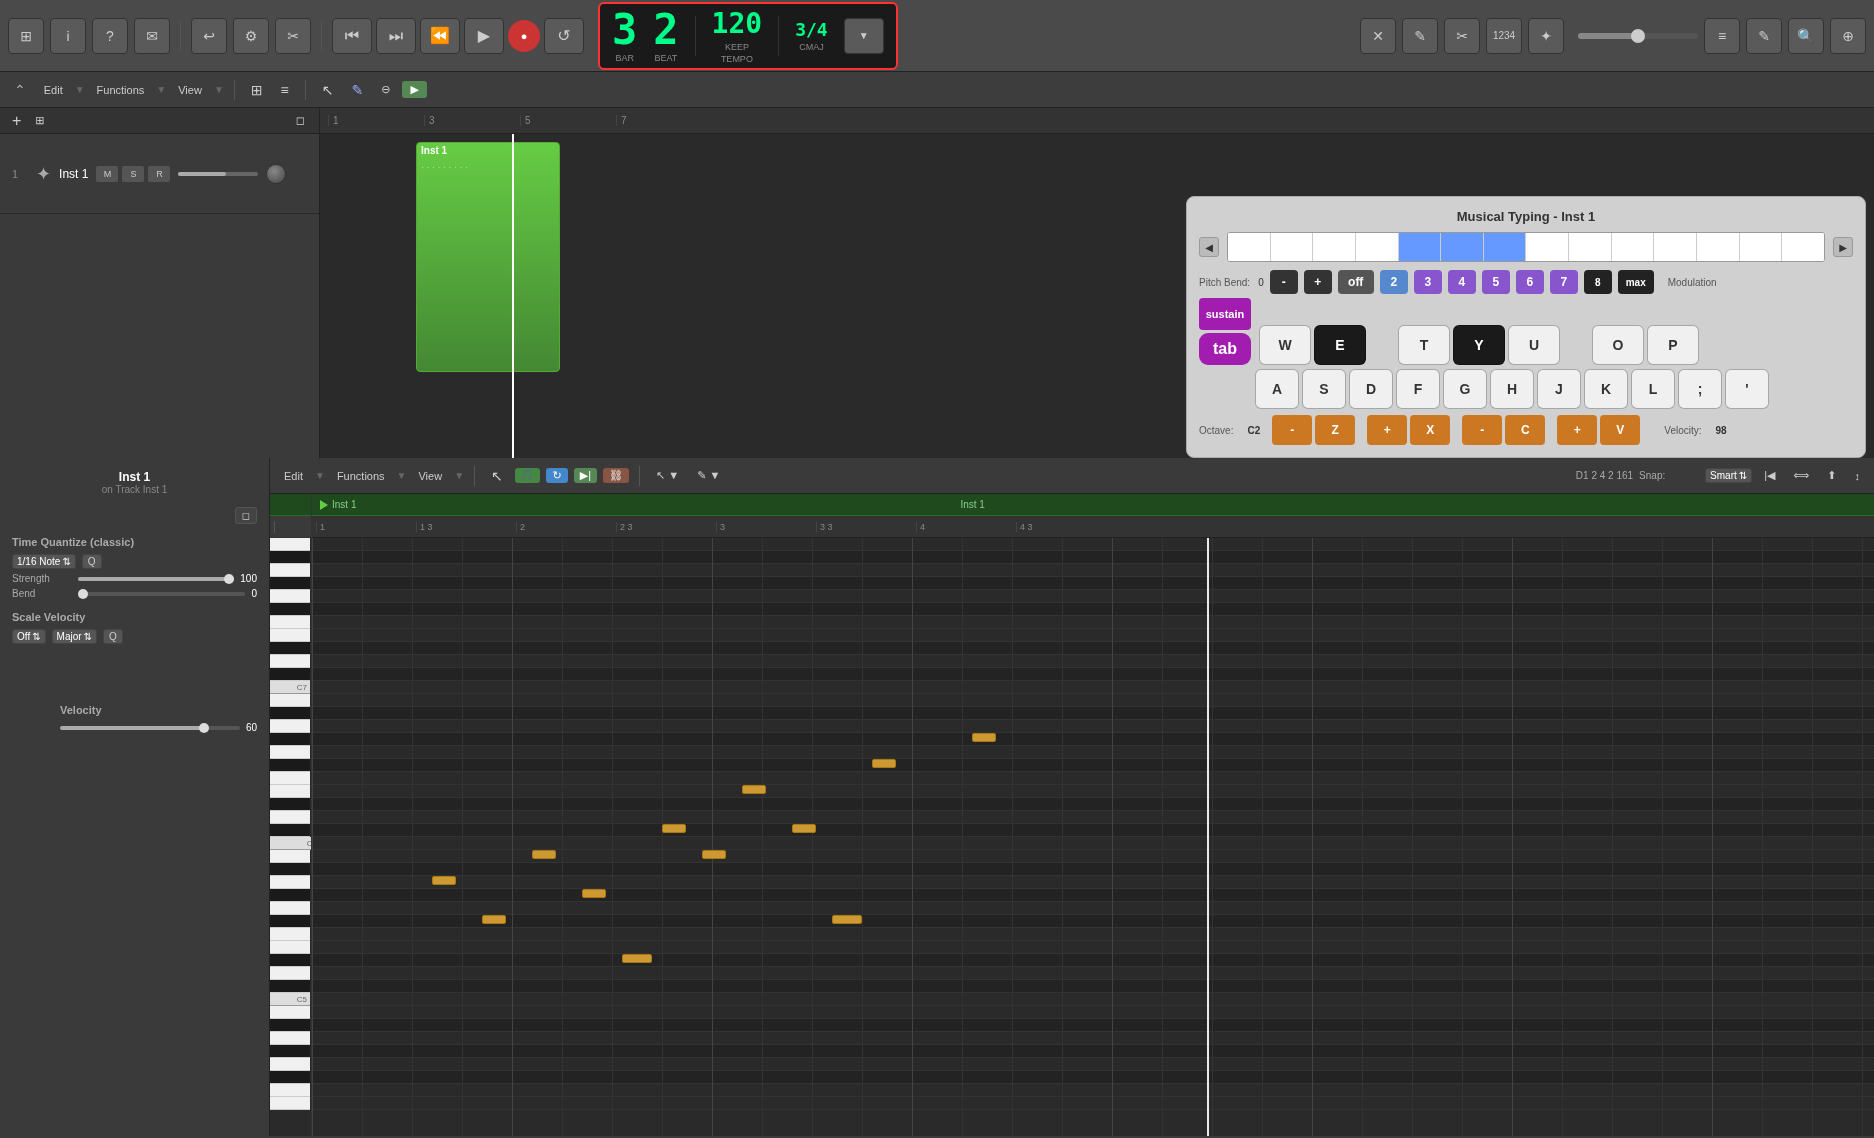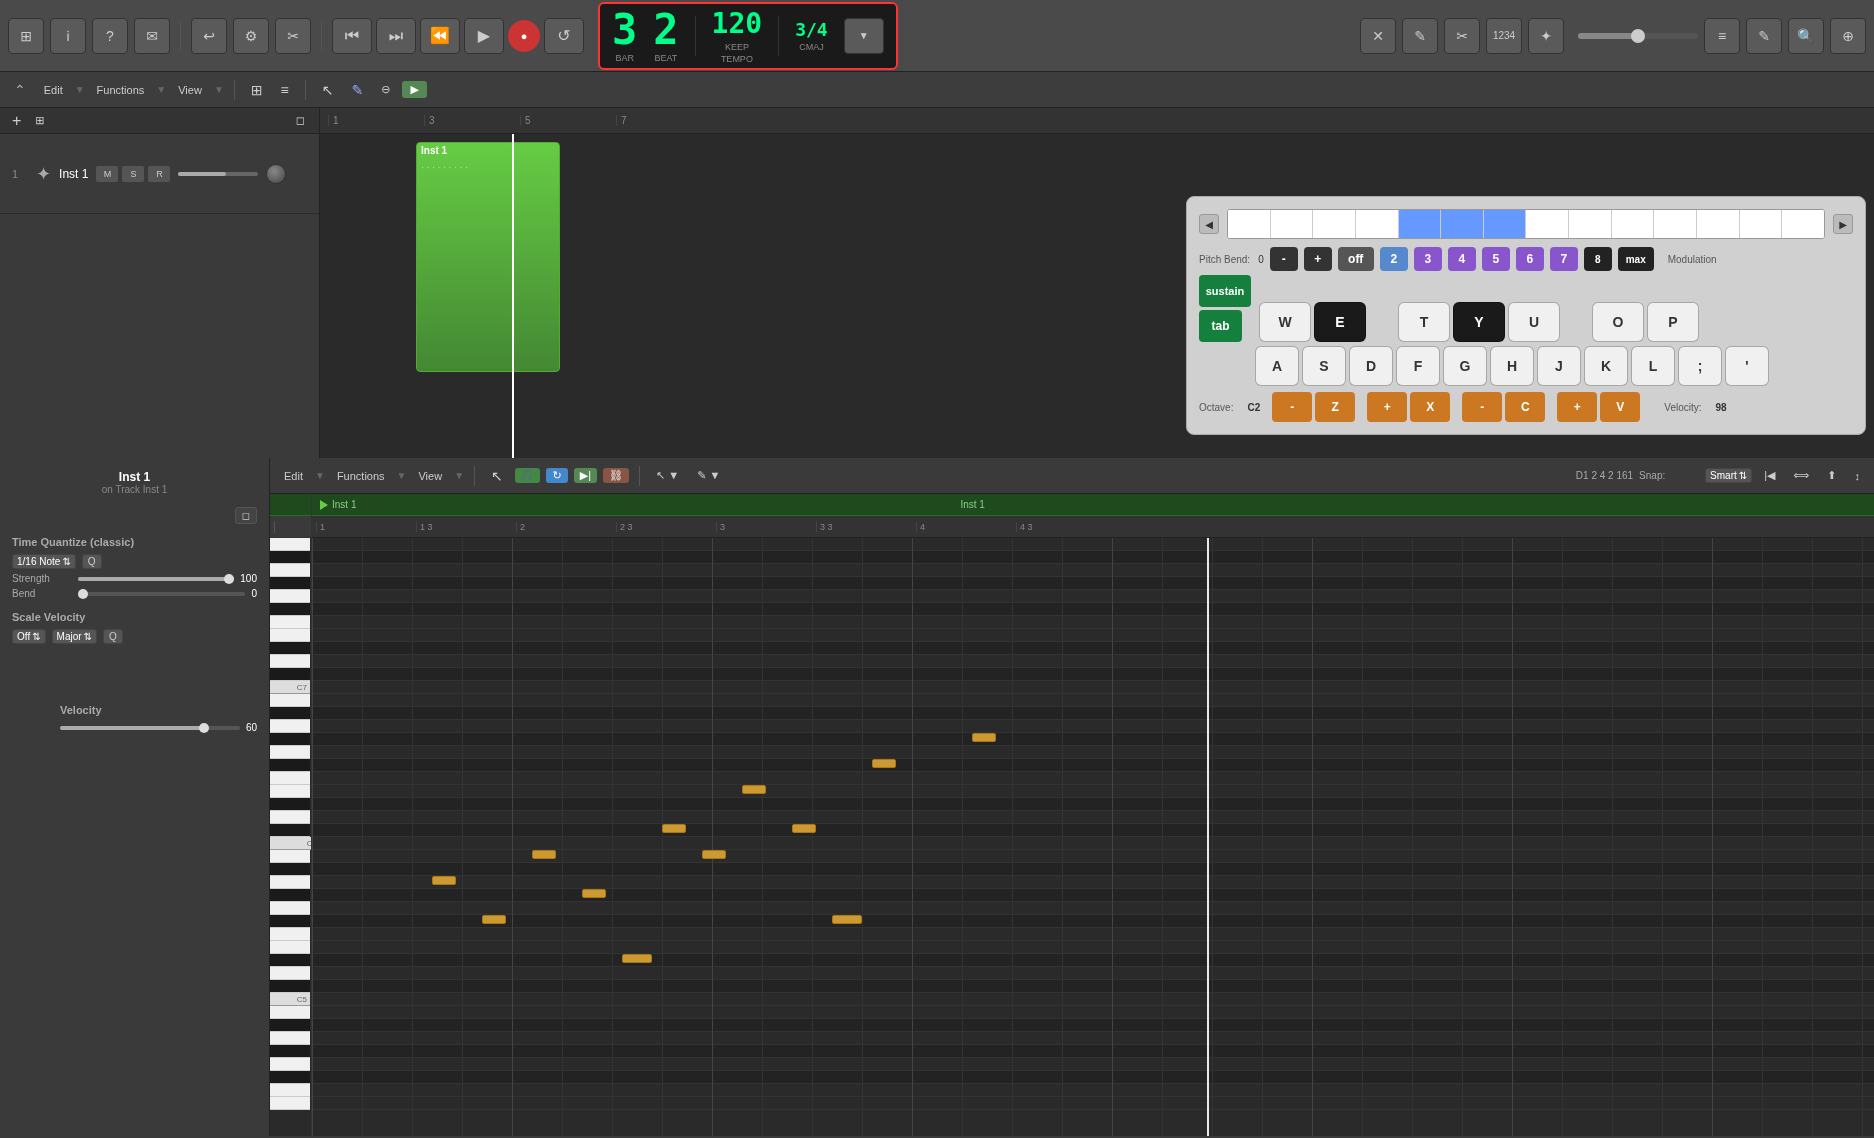--- a/index.html
+++ b/index.html
@@ -56,21 +56,21 @@
     .mt-keyboard-nav { display: flex; align-items: center; gap: 8px; margin-bottom: 8px; }
     .mt-piano-mini { flex: 1; height: 30px; background: #fff; border-radius: 3px; border: 1px solid #999; position: relative; overflow: hidden; }
     .mt-nav-btn { background: #bbb; border: 1px solid #999; border-radius: 3px; width: 20px; height: 20px; display: flex; align-items: center; justify-content: center; cursor: pointer; font-size: 10px; color: #333; }
     .mt-label { font-size: 10px; color: #555; margin-right: 2px; }
     .mt-value { font-size: 10px; color: #333; }
     .mt-key { border-radius: 4px; display: flex; align-items: center; justify-content: center; cursor: pointer; font-size: 12px; font-weight: bold; }
     .mt-key-dark { background: #333; color: #fff; }
     .mt-key-blue { background: #5588cc; color: #fff; }
     .mt-key-purple { background: #8855cc; color: #fff; }
     .mt-key-orange { background: #cc7722; color: #fff; }
-    .mt-key-green { background: #15803d; color: #fff; }
+    .mt-key-green { background: #a21caf; color: #fff; }
     .mt-key-lg { width: 52px; height: 40px; border-radius: 6px; display: flex; align-items: center; justify-content: center; font-size: 14px; font-weight: bold; cursor: pointer; border: 1px solid rgba(0,0,0,0.3); }
     .mt-key-white-lg { background: #f0f0f0; color: #333; }
     .mt-key-black-lg { background: #1a1a1a; color: #fff; }
     .mt-key-spacing { width: 26px; }
 
     
     .bottom-section { display: flex; height: calc(1138px - 72px - 36px - 350px); }
 
     
     .left-panel { width: 270px; background: #3a3a3a; border-right: 1px solid #222; flex-shrink: 0; padding: 12px; }
@@ -225,20 +225,21 @@
 
       <div class="region region-green" style="left: 96px; width: 144px; top: 8px; height: 230px;">
         <div class="region-label">Inst 1</div>
         <div style="padding: 4px; opacity: 0.7; font-size: 9px; color: #cfc;">· · · · · · · · ·</div>
       </div>
 
       <div class="playhead" style="left: 192px;"></div>
     </div>
 
     <div class="musical-typing">
+      <div class="mt-title">Musical Typing - Inst 1</div>
 
       <div class="mt-keyboard-nav">
         <button class="mt-nav-btn">◀</button>
         <div class="mt-piano-mini" style="position: relative; height: 30px;">
           <div style="display: flex; height: 100%;">
             <div style="flex: 1; background: #fff; border-right: 1px solid #ccc;"></div>
             <div style="flex: 1; background: #fff; border-right: 1px solid #ccc;"></div>
             <div style="flex: 1; background: #fff; border-right: 1px solid #ccc;"></div>
             <div style="flex: 1; background: #fff; border-right: 1px solid #ccc;"></div>
             <div style="flex: 1; background: #6699ff; border-right: 1px solid #ccc;"></div>
@@ -270,21 +271,21 @@
         <div class="mt-key mt-key-purple" style="width:28px; height:24px;">7</div>
         <div class="mt-key mt-key-dark" style="width:28px; height:24px; background:#222; font-size:10px;">8</div>
         <div class="mt-key mt-key-dark" style="width:36px; height:24px; background:#222; font-size:10px;">max</div>
         <span class="mt-label" style="margin-left: 8px;">Modulation</span>
       </div>
 
       <div style="display: flex; gap: 4px; align-items: flex-end; margin-bottom: 4px;">
 
         <div style="display: flex; flex-direction: column; gap: 3px; margin-right: 4px;">
           <div class="mt-key mt-key-green" style="width:52px; height:32px; font-size:11px;">sustain</div>
-          <div class="mt-key mt-key-green" style="width:43px; height:32px; font-size:12px;">tab</div>
+          <div class="mt-key mt-key-green" style="width:52px; height:32px; font-size:16px;border-radius:9px;">tab</div>
         </div>
 
         <div style="display: flex; gap: 3px;">
           <div class="mt-key-lg mt-key-white-lg">W</div>
           <div class="mt-key-lg mt-key-black-lg">E</div>
           <div class="mt-key-spacing"></div>
           <div class="mt-key-lg mt-key-white-lg">T</div>
           <div class="mt-key-lg mt-key-black-lg">Y</div>
           <div class="mt-key-lg mt-key-white-lg">U</div>
           <div class="mt-key-spacing"></div>

